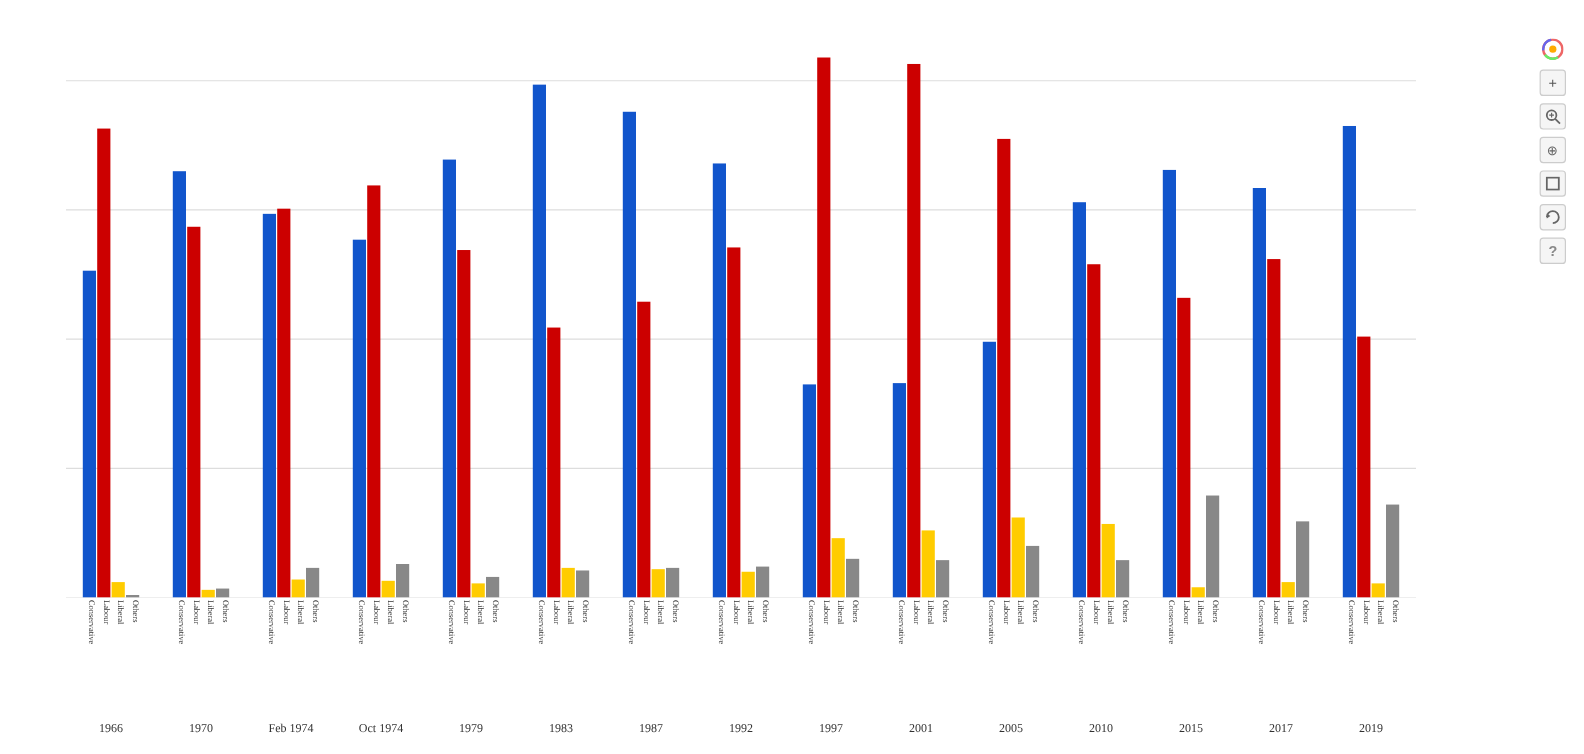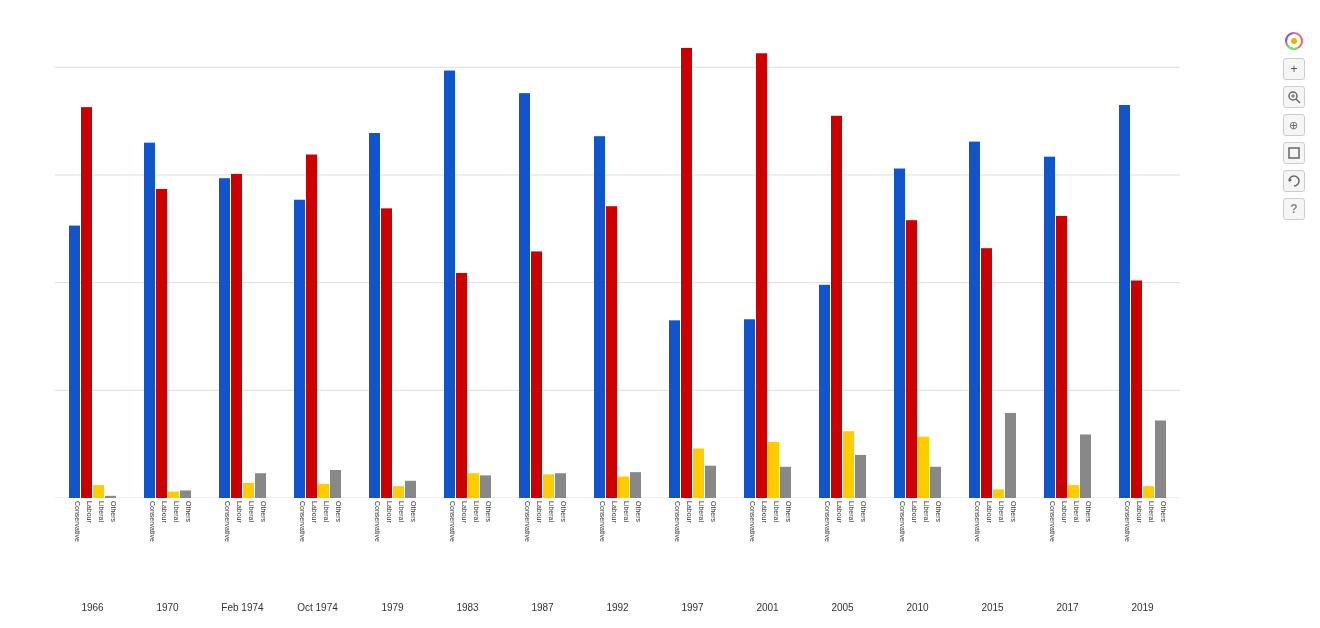--- a/index.html
+++ b/index.html
@@ -174,21 +174,21 @@
         <rect x="1001" y="180.893023255814" width="11" height="282.106976744186" fill="#cc0000"></rect>
         <rect x="1013" y="450.07906976744187" width="11" height="12.92093023255814" fill="#ffcc00"></rect>
         <rect x="1025" y="399.4720930232558" width="11" height="63.52790697674419" fill="#888888"></rect>
         <rect x="1064" y="69.98837209302326" width="11" height="393.01162790697674" fill="#1155cc"></rect>
         <rect x="1076" y="245.49767441860467" width="11" height="217.50232558139533" fill="#cc0000"></rect>
         <rect x="1088" y="451.15581395348835" width="11" height="11.844186046511627" fill="#ffcc00"></rect>
         <rect x="1100" y="385.4744186046512" width="11" height="77.52558139534884" fill="#888888"></rect>
       </svg>
     </div>
 
-  <div id="x-labels" style="position:absolute;left:55px;right:140px;bottom:10px;"><svg width="1125" height="120">
+  <div id="x-labels" style="position:absolute;left:55px;right:140px;bottom:10px;font-family:Liberation Serif, serif;"><svg width="1125" height="120">
         <text x="19.5" y="5" font-size="7" fill="#333" text-anchor="start" transform="rotate(90, 19.5, 5)">Conservative</text>
         <text x="31.5" y="5" font-size="7" fill="#333" text-anchor="start" transform="rotate(90, 31.5, 5)">Labour</text>
         <text x="43.5" y="5" font-size="7" fill="#333" text-anchor="start" transform="rotate(90, 43.5, 5)">Liberal</text>
         <text x="55.5" y="5" font-size="7" fill="#333" text-anchor="start" transform="rotate(90, 55.5, 5)">Others</text>
         <text x="37.5" y="115" text-anchor="middle" font-size="10" fill="#333">1966</text>
         <text x="94.5" y="5" font-size="7" fill="#333" text-anchor="start" transform="rotate(90, 94.5, 5)">Conservative</text>
         <text x="106.5" y="5" font-size="7" fill="#333" text-anchor="start" transform="rotate(90, 106.5, 5)">Labour</text>
         <text x="118.5" y="5" font-size="7" fill="#333" text-anchor="start" transform="rotate(90, 118.5, 5)">Liberal</text>
         <text x="130.5" y="5" font-size="7" fill="#333" text-anchor="start" transform="rotate(90, 130.5, 5)">Others</text>
         <text x="112.5" y="115" text-anchor="middle" font-size="10" fill="#333">1970</text>

